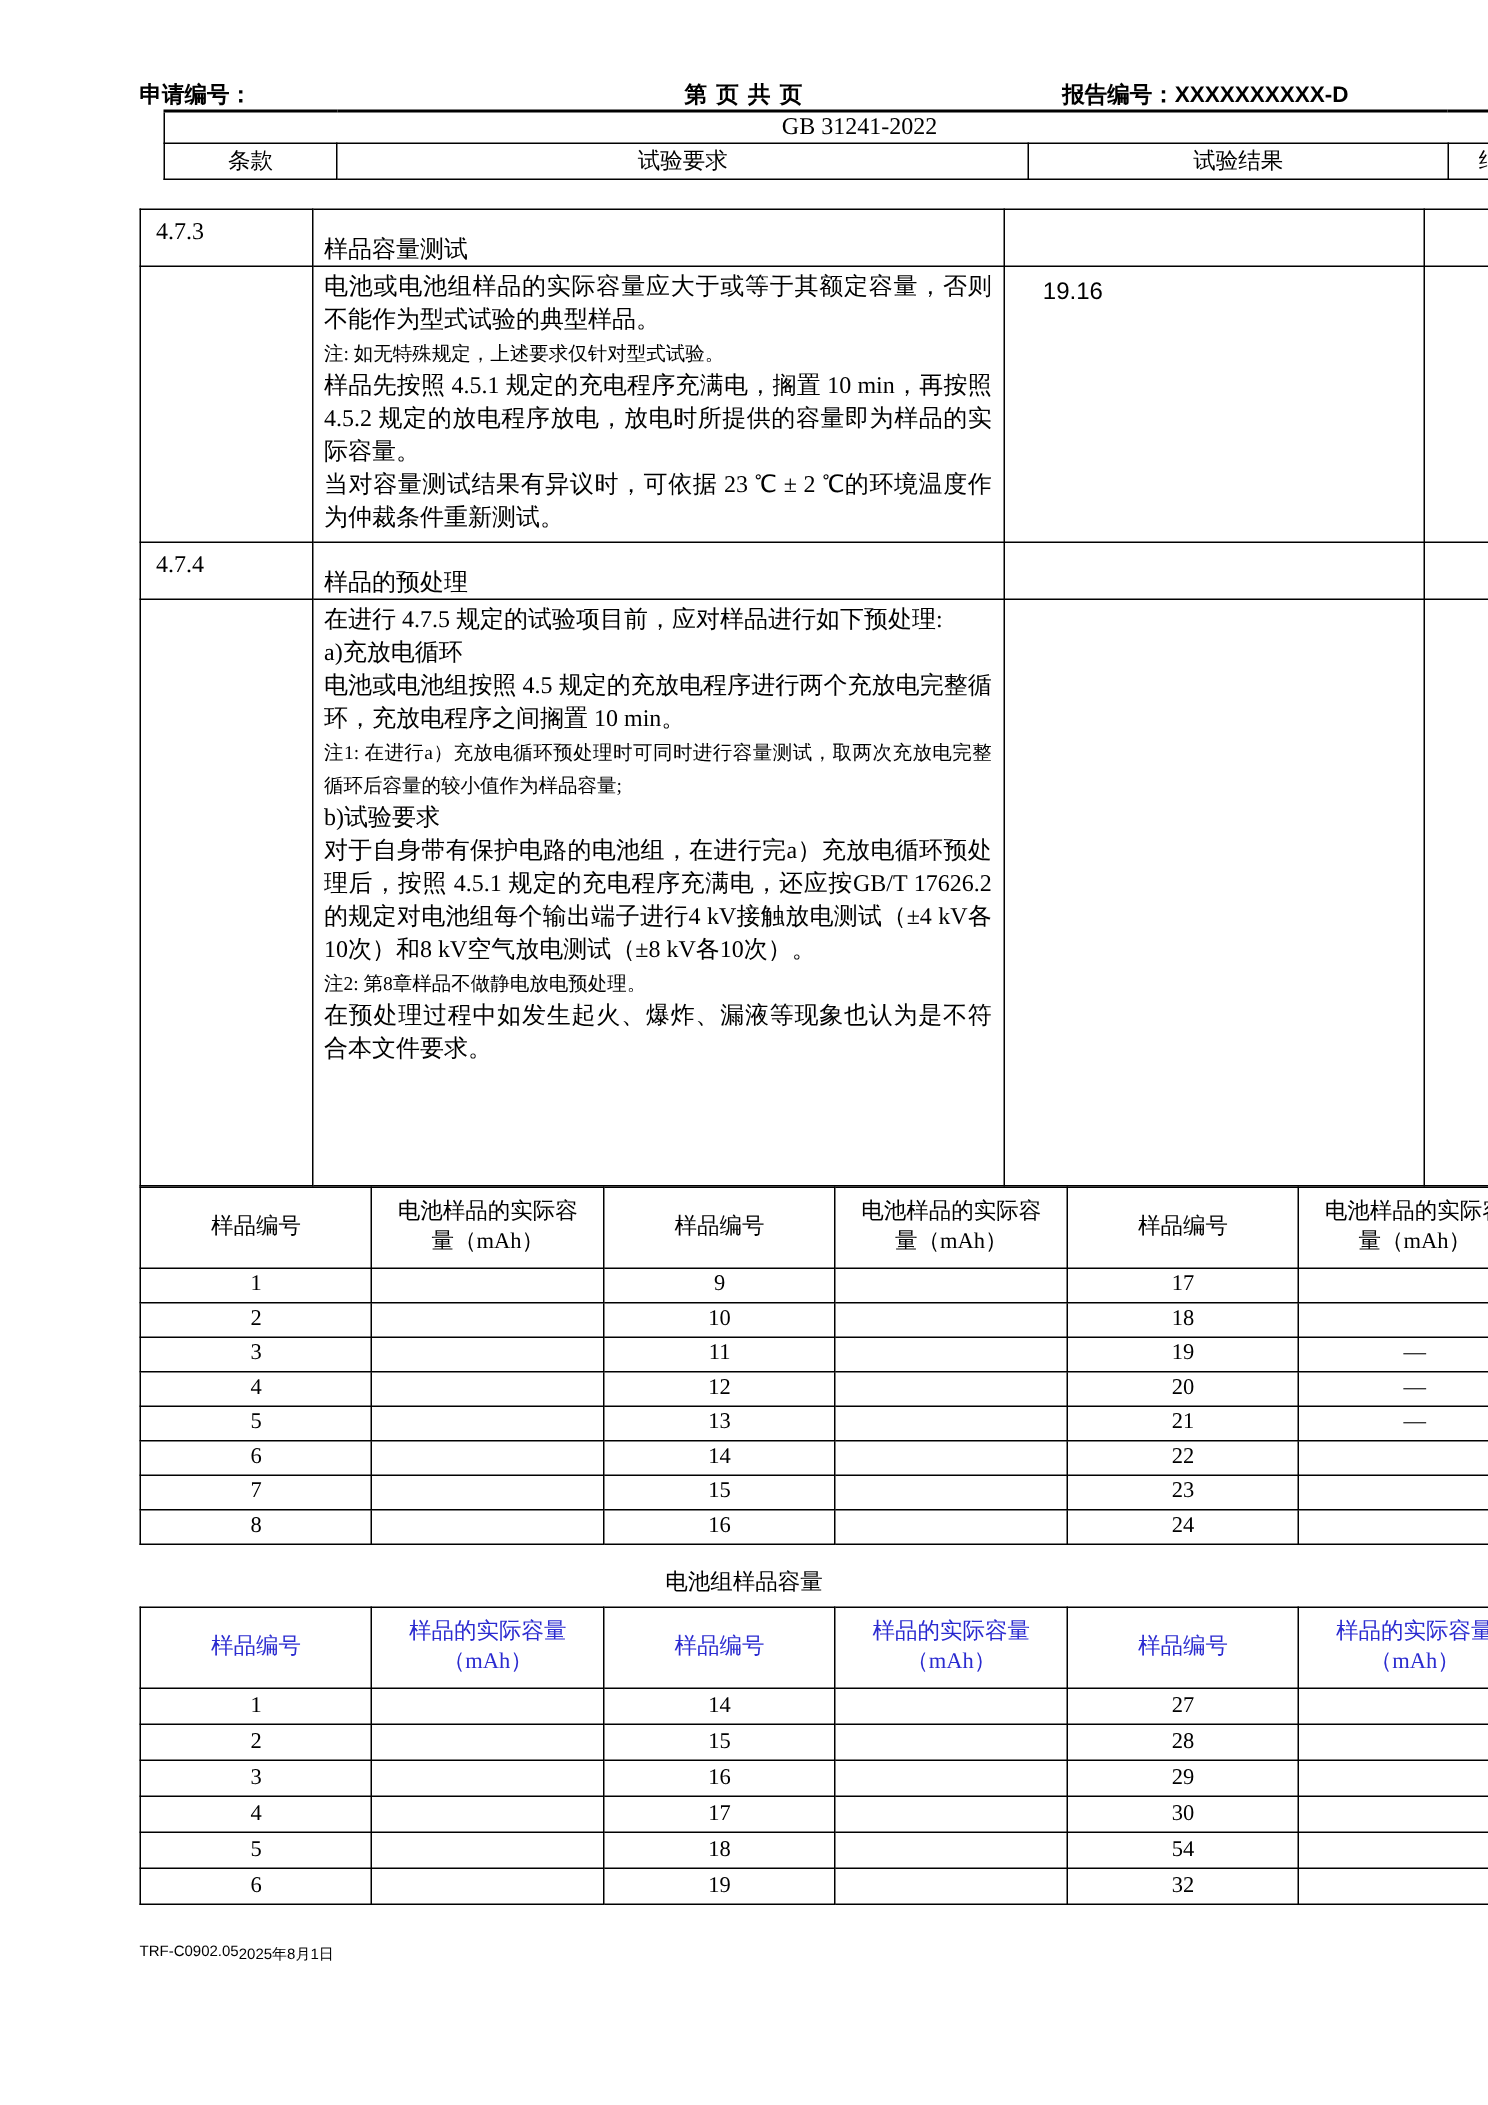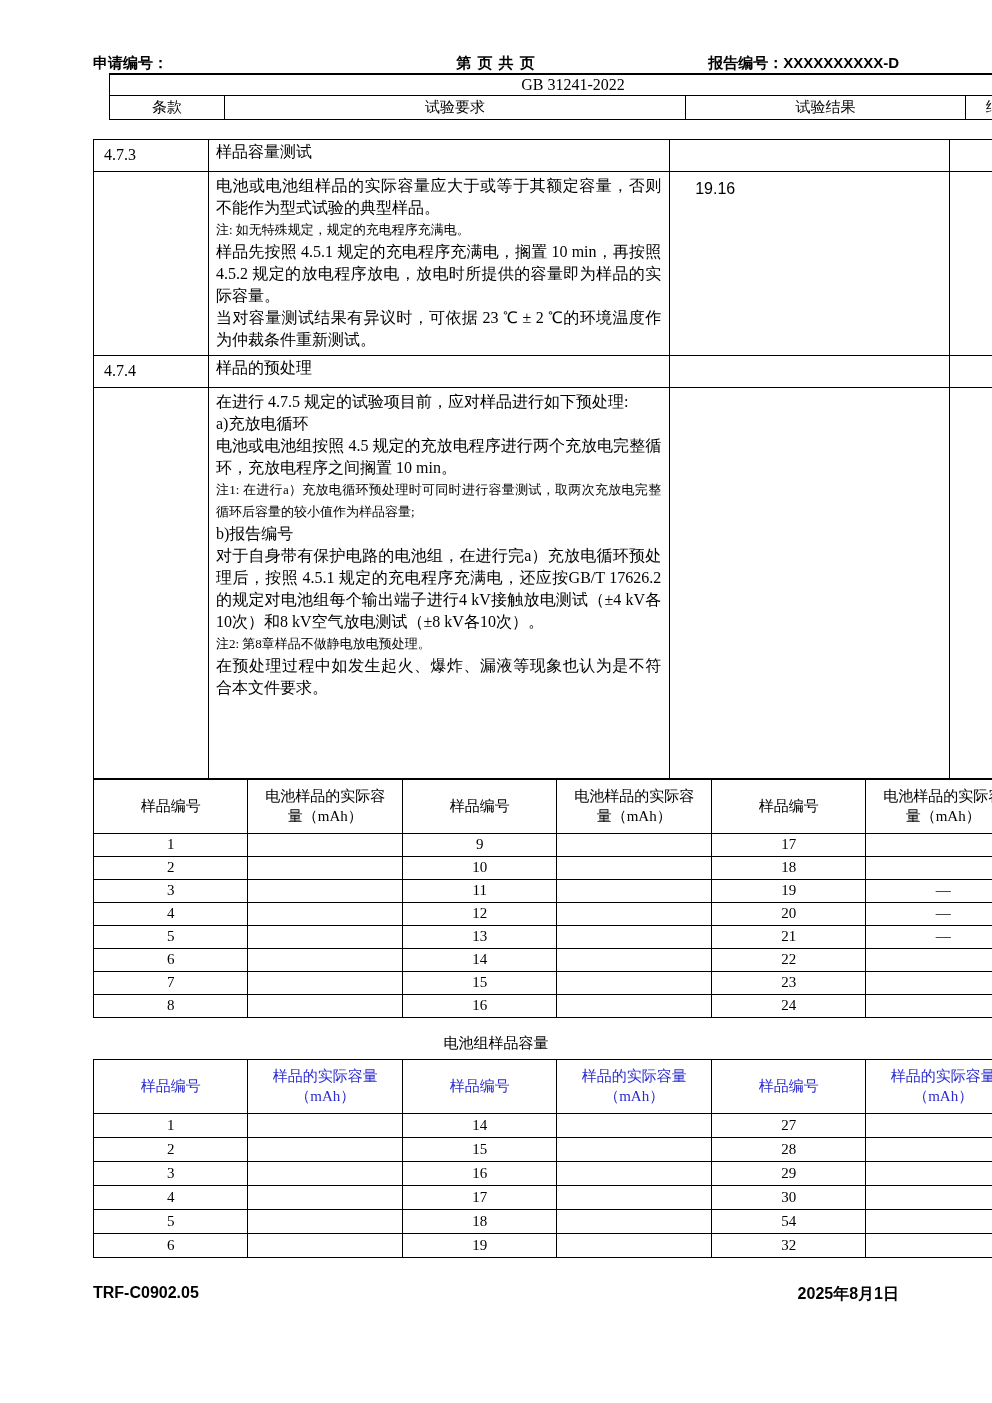--- a/index.html
+++ b/index.html
@@ -28,21 +28,21 @@
   
   .header-table { border-top: 2px solid #000; margin-left: 16px; }
   .header-table .gb-cell { height: 21px; text-align: center; font-size: 16px; }
   .header-table .col-caption { height: 24px; text-align: center; font-size: 15px; font-weight: normal; }
 
   
   .main-table { margin-top: 19px; }
   .main-table td { vertical-align: top; font-size: 16px; }
   .row-title td { height: 32px; }
   .cell-clause { padding: 6px 2px 0 10px; font-size: 15px; }
-  .cell-title  { padding: 2px 2px 0 7px; }
+  .cell-title  { padding: 16px 2px 0 7px; }
   .cell-body   { padding: 3px 8px 4px 7px; line-height: 22px; }
   .para { text-align: justify; }
   .para.small { font-size: 13px; }
   .cell-result {
     padding: 8px 4px 0 25px;
     font-family: "Liberation Sans", sans-serif; font-size: 15px; margin-top: 12px;
   }
   .row-content-1 { height: 177px; }
   .row-content-2 { height: 391px; }
 
@@ -54,22 +54,22 @@
   .cap-table th {
     height: 54px; font-weight: normal; font-size: 15px; line-height: 20px;
     text-align: center; vertical-align: middle; padding: 0 12px;
   }
   .cap-table td { height: 23px; text-align: center; font-size: 15px; vertical-align: middle; }
   .pack-table td { height: 24px; }
   .pack-table th { color: #2b2bd0; }
 
   
   .footer {
-    display: flex; justify-content: space-between; margin-top: 26px;
-    font-family: "Liberation Sans", sans-serif; font-size: 16px; font-weight: bold;
+    display: flex; justify-content: flex-start; margin-top: 26px;
+    font-family: "Liberation Sans", sans-serif; font-size: 10px;
   }
 </style>
 </head>
 <body>
 
 <div class="page">
 
   <div class="doc-header">
     <div class="dh-left">申请编号：</div>
     <div class="dh-center">第 页 共 页</div>
@@ -107,41 +107,41 @@
         <tr class="row-title">
       <td class="cell-clause">4.7.3</td>
       <td class="cell-title">样品容量测试</td>
       <td></td>
       <td></td>
     </tr>
     <tr class="row-content-1">
       <td></td>
       <td class="cell-body">
             <div class="para">电池或电池组样品的实际容量应大于或等于其额定容量，否则不能作为型式试验的典型样品。</div>
-            <div class="para small">注: 如无特殊规定，规定的充电程序充满电。</div>
+            <div class="para small">注: 如无特殊规定，上述要求仅针对型式试验。</div>
             <div class="para">样品先按照 4.5.1 规定的充电程序充满电，搁置 10 min，再按照 4.5.2 规定的放电程序放电，放电时所提供的容量即为样品的实际容量。</div>
             <div class="para">当对容量测试结果有异议时，可依据 23 ℃ ± 2 ℃的环境温度作为仲裁条件重新测试。</div>
           </td>
       <td class="cell-result">19.16</td>
       <td></td>
     </tr>
     <tr class="row-title">
       <td class="cell-clause">4.7.4</td>
       <td class="cell-title">样品的预处理</td>
       <td></td>
       <td></td>
     </tr>
     <tr class="row-content-2">
       <td></td>
       <td class="cell-body">
             <div class="para">在进行 4.7.5 规定的试验项目前，应对样品进行如下预处理:</div>
             <div class="para">a)充放电循环</div>
             <div class="para">电池或电池组按照 4.5 规定的充放电程序进行两个充放电完整循环，充放电程序之间搁置 10 min。</div>
             <div class="para small">注1: 在进行a）充放电循环预处理时可同时进行容量测试，取两次充放电完整循环后容量的较小值作为样品容量;</div>
-            <div class="para">b)报告编号</div>
+            <div class="para">b)试验要求</div>
             <div class="para">对于自身带有保护电路的电池组，在进行完a）充放电循环预处理后，按照 4.5.1 规定的充电程序充满电，还应按GB/T 17626.2的规定对电池组每个输出端子进行4 kV接触放电测试（±4 kV各10次）和8 kV空气放电测试（±8 kV各10次）。</div>
             <div class="para small">注2: 第8章样品不做静电放电预处理。</div>
             <div class="para">在预处理过程中如发生起火、爆炸、漏液等现象也认为是不符合本文件要求。</div>
           </td>
       <td class="cell-result"></td>
       <td></td>
     </tr>
   </tbody>
     </table>
 

